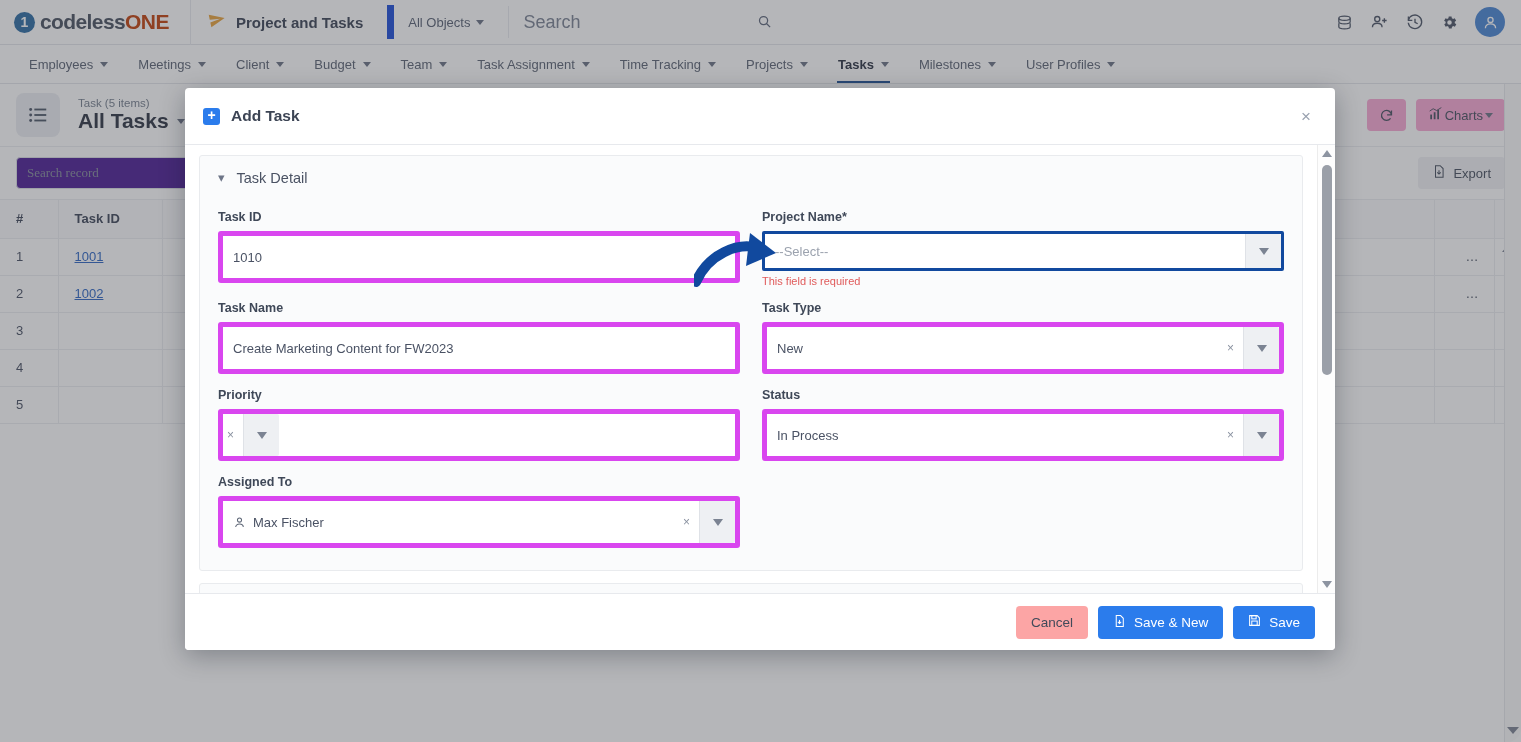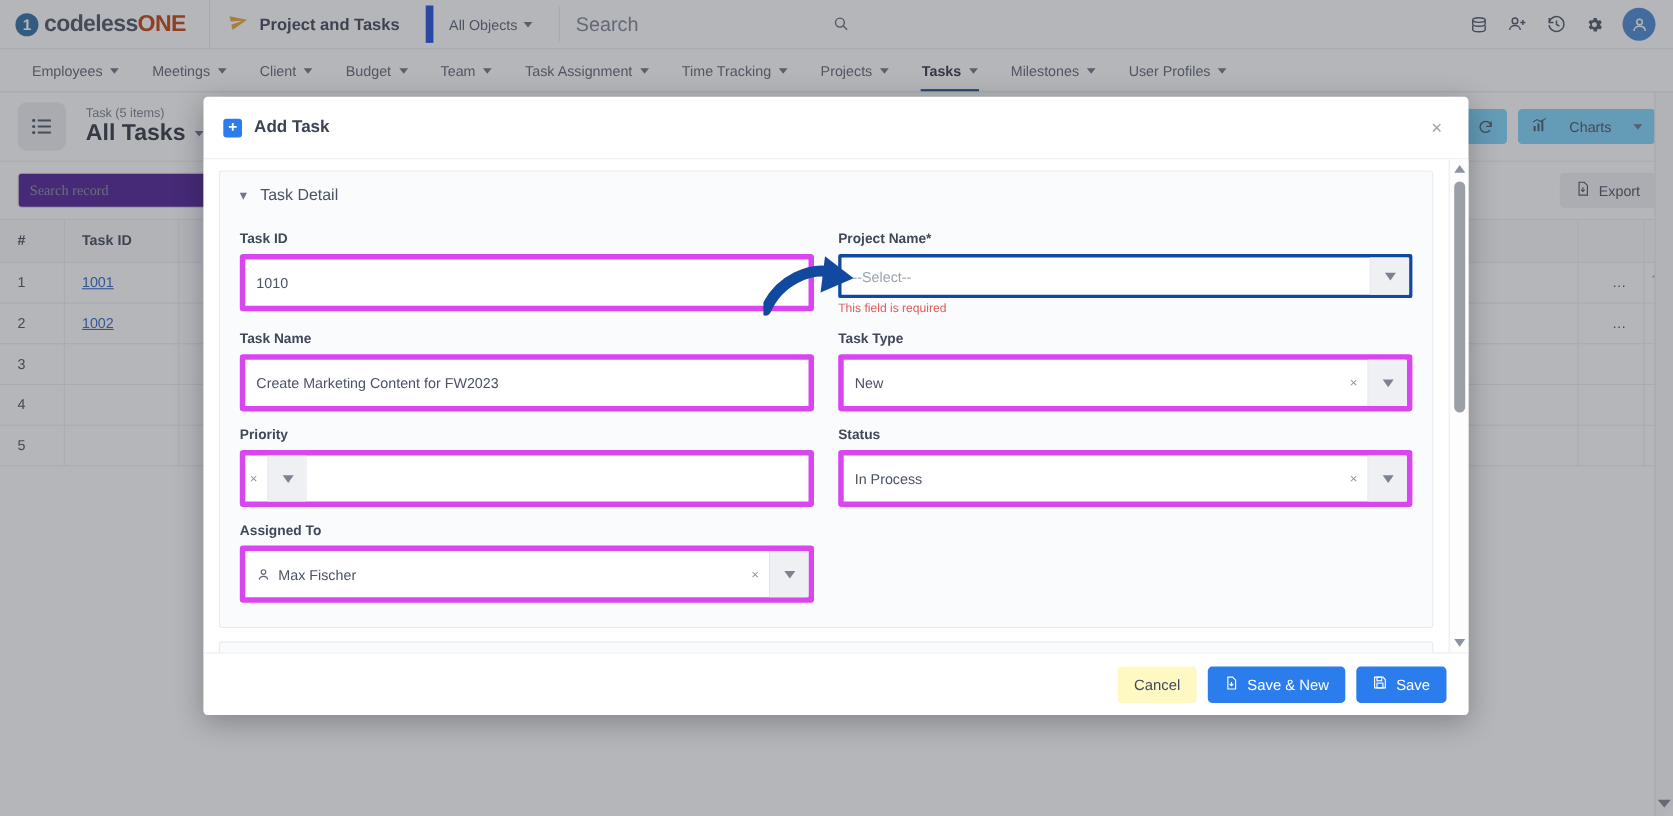--- a/index.html
+++ b/index.html
@@ -144,22 +144,22 @@
   .list-titles { margin-left: 18px; }
   .list-sub { font-size: 11.5px; color: #77808f; }
   .list-title {
     font-size: 21px; color: #2f3644; font-weight: 600;
     display: flex; align-items: baseline; gap: 8px;
   }
   .list-title .caret { border-top-color: #6b7385; align-self: center;}
   .header-right { margin-left: auto; display: flex; align-items: center; gap: 10px; }
   .hdr-btn {
     height: 32px; min-width: 38px; padding: 0 12px;
-    background: #7dd3fc; border-radius: 4px;
-    display: flex; align-items: center; justify-content:center; gap: 20px;
+    background: #f9a8d4; border-radius: 4px;
+    display: flex; align-items: center; justify-content:center; gap: 2px;
     font-size: 13px; color: #48505f;
   }
 
   .search-row {
     height: 53px; display: flex; align-items: center;
     padding: 0 16px; border-bottom: 1px solid #eceef1;
   }
   .record-search {
     width: 300px; height: 32px;
     border: 1px solid #dcdfe4; border-radius: 4px;
@@ -344,21 +344,21 @@
     display: flex; align-items: center; justify-content: flex-end;
     gap: 10px; padding-right: 20px;
     background: #fff;
   }
   .btn {
     height: 33px; padding: 0 15px; border-radius: 4px;
     font-size: 13.5px; display: flex; align-items: center; gap: 8px;
     border: none;
     font-family: "Liberation Sans", sans-serif;
   }
-  .btn-cancel { background: #fef9c3; color: #414a5a; }
+  .btn-cancel { background: #fca5a5; color: #414a5a; }
   .btn-primary { background: #2b7cec; color: #ffffff; }
 
   
   .anno-arrow {
     position: absolute;
     left: 694px; top: 232px;
     width: 86px; height: 62px;
     z-index: 140;
     pointer-events: none;
   }

